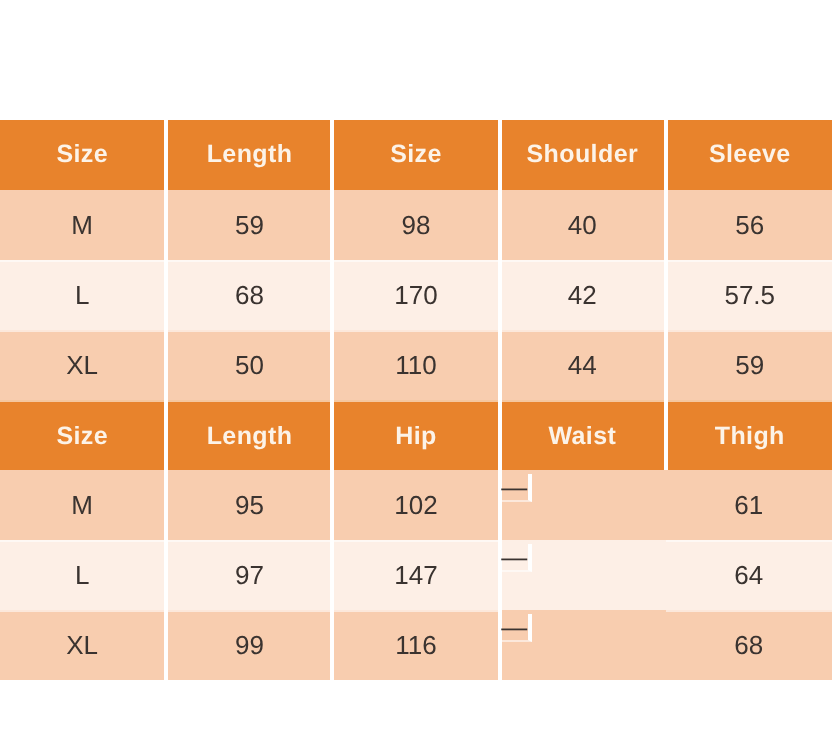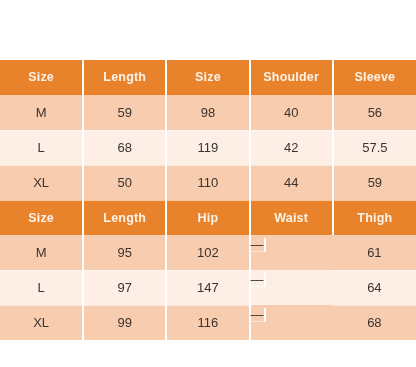--- a/index.html
+++ b/index.html
@@ -102,21 +102,21 @@
         <td>M</td>
         <td>59</td>
         <td>98</td>
         <td>40</td>
         <td>56</td>
       </tr>
 
       <tr class="row-even">
         <td>L</td>
         <td>68</td>
-        <td>119</td>
+        <td>170</td>
         <td>42</td>
         <td>57.5</td>
       </tr>
 
       <tr class="row-odd">
         <td>XL</td>
         <td>50</td>
         <td>110</td>
         <td>44</td>
         <td>59</td>

